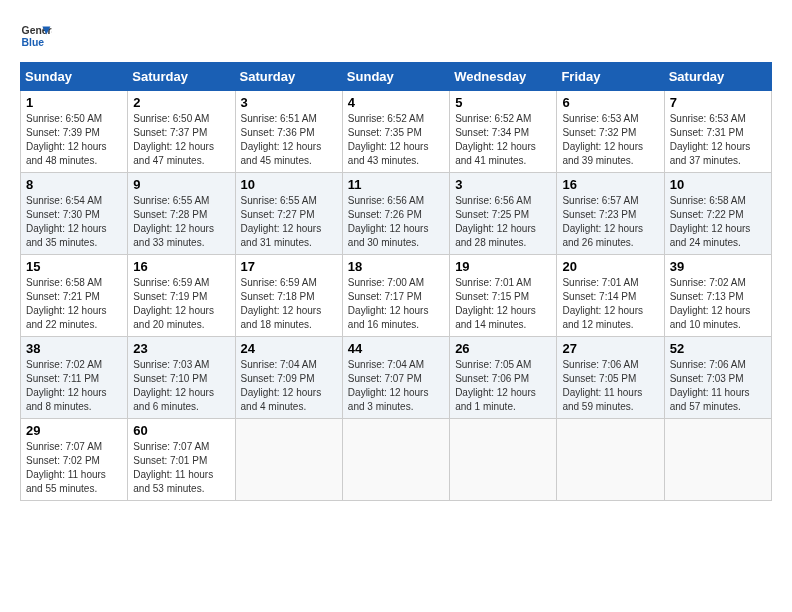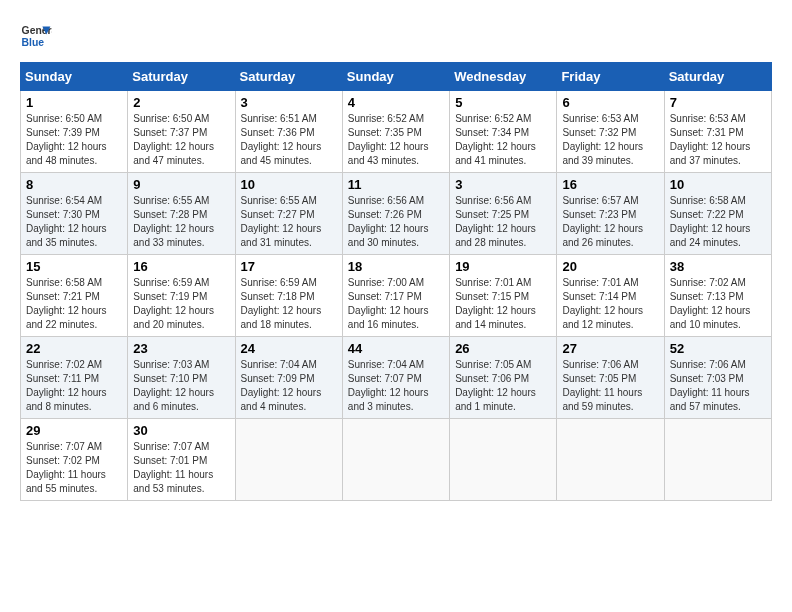--- a/index.html
+++ b/index.html
@@ -185,27 +185,27 @@
       </td>
         <td>
         <span class="day-number">19</span>
         <span class="day-info">Sunrise: 7:01 AM<br>Sunset: 7:15 PM<br>Daylight: 12 hours and 14 minutes.</span>
       </td>
         <td>
         <span class="day-number">20</span>
         <span class="day-info">Sunrise: 7:01 AM<br>Sunset: 7:14 PM<br>Daylight: 12 hours and 12 minutes.</span>
       </td>
         <td>
+        <span class="day-number">39</span>
+        <span class="day-info">Sunrise: 7:02 AM<br>Sunset: 7:13 PM<br>Daylight: 12 hours and 10 minutes.</span>
+      </td>
+      </tr>
+      <tr>
+        <td>
         <span class="day-number">38</span>
-        <span class="day-info">Sunrise: 7:02 AM<br>Sunset: 7:13 PM<br>Daylight: 12 hours and 10 minutes.</span>
-      </td>
-      </tr>
-      <tr>
-        <td>
-        <span class="day-number">22</span>
         <span class="day-info">Sunrise: 7:02 AM<br>Sunset: 7:11 PM<br>Daylight: 12 hours and 8 minutes.</span>
       </td>
         <td>
         <span class="day-number">23</span>
         <span class="day-info">Sunrise: 7:03 AM<br>Sunset: 7:10 PM<br>Daylight: 12 hours and 6 minutes.</span>
       </td>
         <td>
         <span class="day-number">24</span>
         <span class="day-info">Sunrise: 7:04 AM<br>Sunset: 7:09 PM<br>Daylight: 12 hours and 4 minutes.</span>
       </td>
@@ -225,21 +225,21 @@
         <span class="day-number">52</span>
         <span class="day-info">Sunrise: 7:06 AM<br>Sunset: 7:03 PM<br>Daylight: 11 hours and 57 minutes.</span>
       </td>
       </tr>
       <tr>
         <td>
         <span class="day-number">29</span>
         <span class="day-info">Sunrise: 7:07 AM<br>Sunset: 7:02 PM<br>Daylight: 11 hours and 55 minutes.</span>
       </td>
         <td>
-        <span class="day-number">30</span>
+        <span class="day-number">60</span>
         <span class="day-info">Sunrise: 7:07 AM<br>Sunset: 7:01 PM<br>Daylight: 11 hours and 53 minutes.</span>
       </td>
         <td class="empty-cell"></td>
         <td class="empty-cell"></td>
         <td class="empty-cell"></td>
         <td class="empty-cell"></td>
         <td class="empty-cell"></td>
       </tr>
     </tbody>
 </table>

